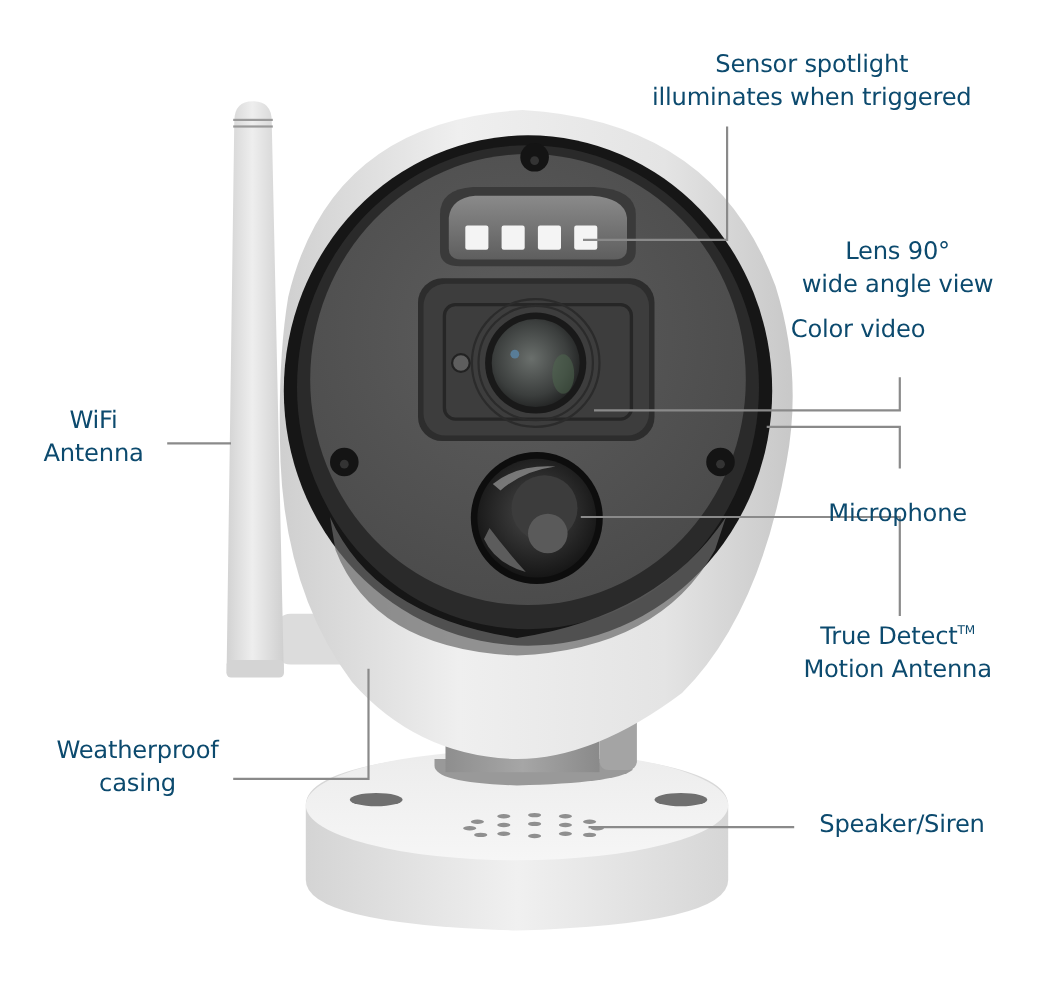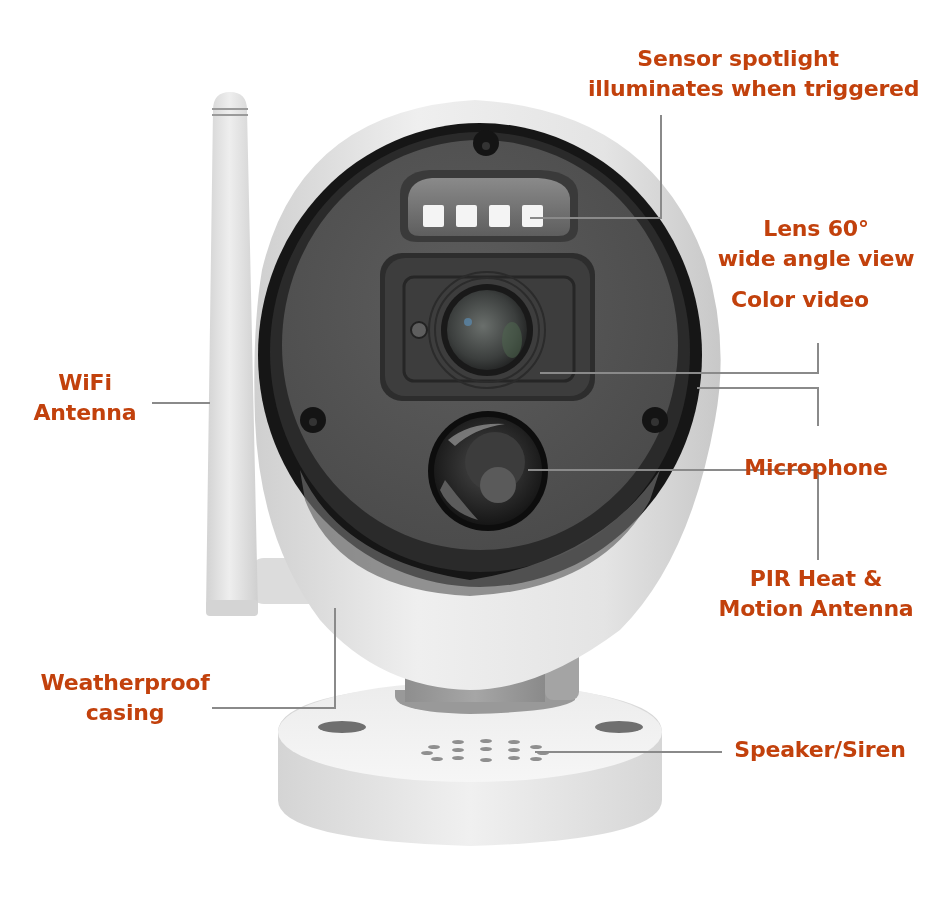--- a/index.html
+++ b/index.html
@@ -1,21 +1,21 @@
 <!DOCTYPE html>
 <html><head>
 <meta charset="utf-8">
 <style>
   html, body { margin: 0; padding: 0; background: #ffffff; }
   body { width: 950px; height: 903px; position: relative; overflow: hidden;
          font-family: "DejaVu Sans", sans-serif; color: #1e1e1e; }
   #stage { position: absolute; left: 0; top: 0; width: 950px; height: 903px; }
   svg#art { position: absolute; left: 0; top: 0; }
   .label { position: absolute; text-align: center; font-size: 22px; line-height: 30px;
-           font-weight: 700; color: #c2410c; letter-spacing: -0.2px; white-space: nowrap; }
+           font-weight: 400; color: #0c4a6e; letter-spacing: -0.2px; white-space: nowrap; }
   .label span { display: block; }
   .tm { font-size: 11px; vertical-align: super; line-height: 0; }
 </style>
 </head>
 <body>
 
 <div id="stage">
 <svg id="art" width="950" height="903" viewBox="0 0 950 903" xmlns="http://www.w3.org/2000/svg">
   <defs>
     <linearGradient id="gHousing" x1="0" y1="0" x2="1" y2="0">
@@ -160,34 +160,34 @@
     <polyline points="535,752 722,752"></polyline>
   </g>
 </svg>
 
 <div class="label" style="left:588px; top:44px; width:300px;">
   <span>Sensor spotlight</span>
   <span>illuminates when triggered</span>
 </div>
 
 <div class="label" style="left:716px; top:214px; width:200px;">
-  <span>Lens 60°</span>
+  <span>Lens 90°</span>
   <span>wide angle view</span>
 </div>
 
-<div class="label" style="left:700px; top:285px; width:200px;">
+<div class="label" style="left:680px; top:285px; width:200px;">
   <span>Color video</span>
 </div>
 
 <div class="label" style="left:716px; top:421px; width:200px;margin-top:32px;">
   <span>Microphone</span>
 </div>
 
 <div class="label" style="left:716px; top:564px; width:200px;">
-  <span>PIR Heat &amp;</span>
+  <span><span style="display:inline">True Detect</span><span class="tm" style="display:inline">TM</span></span>
   <span>Motion Antenna</span>
 </div>
 
 <div class="label" style="left:720px; top:735px; width:200px;">
   <span>Speaker/Siren</span>
 </div>
 
 <div class="label" style="left:30px; top:368px; width:110px;">
   <span>WiFi</span>
   <span>Antenna</span>

